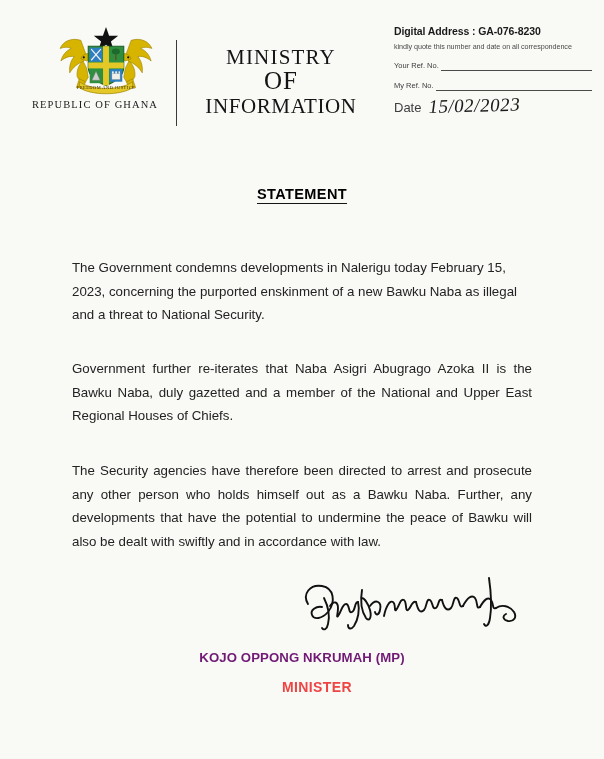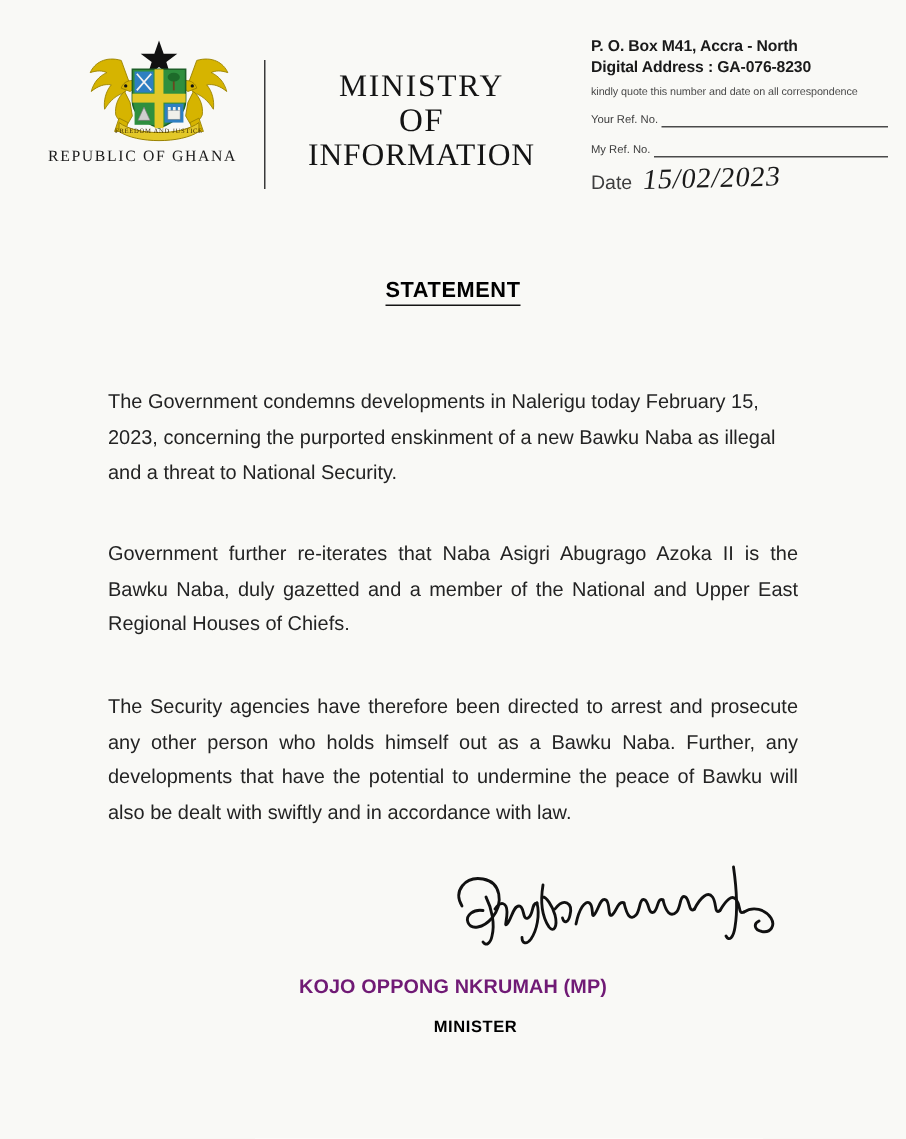--- a/index.html
+++ b/index.html
@@ -65,21 +65,21 @@
     position: absolute;
     left: 186px;
     top: 28px;
     width: 190px;
     text-align: center;
     font-family: Liberation Serif, serif;
     color: #141414;
     line-height: 1.06;
   }
   .ministry-line1 { font-size: 21px; letter-spacing: 1.2px; }
-  .ministry-line2 { font-size: 22px; letter-spacing: 1px; }
+  .ministry-line2 { font-size: 25px; letter-spacing: 1px; }
   .ministry-line3 { font-size: 21px; letter-spacing: 0.6px; }
 
   .address-block {
     position: absolute;
     left: 394px;
     top: 6px;
     width: 198px;
     color: #1a1a1a;
   }
   .addr-line {
@@ -186,23 +186,23 @@
     font-weight: bold;
     color: #701a75;
     letter-spacing: 0.1px;
   }
   .sig-title {
     position: absolute;
     top: 679px;
     left: 0;
     width: 604px;
     text-align: center;
-    font-size: 11px;
+    font-size: 14px;
     font-weight: bold;
-    color: #000000;
+    color: #ef4444;
     letter-spacing: 0.4px;
     padding-left: 30px;
     box-sizing: border-box;
   }
 </style>
 </head>
 <body>
 
 <div class="page">
 
@@ -258,21 +258,20 @@
 
     <div class="ministry-divider"></div>
 
     <div class="ministry-block">
       <div class="ministry-line1">MINISTRY</div>
       <div class="ministry-line2">OF</div>
       <div class="ministry-line3">INFORMATION</div>
     </div>
 
     <div class="address-block">
-      <div class="addr-line">P. O. Box M41, Accra - North</div>
       <div class="addr-line">Digital Address : GA-076-8230</div>
       <div class="addr-note">kindly quote this number and date on all correspondence</div>
 
       <div class="ref-row">
         <span class="ref-label">Your Ref. No.</span>
         <span class="ref-rule"></span>
       </div>
 
       <div class="ref-row">
         <span class="ref-label">My Ref. No.</span>

